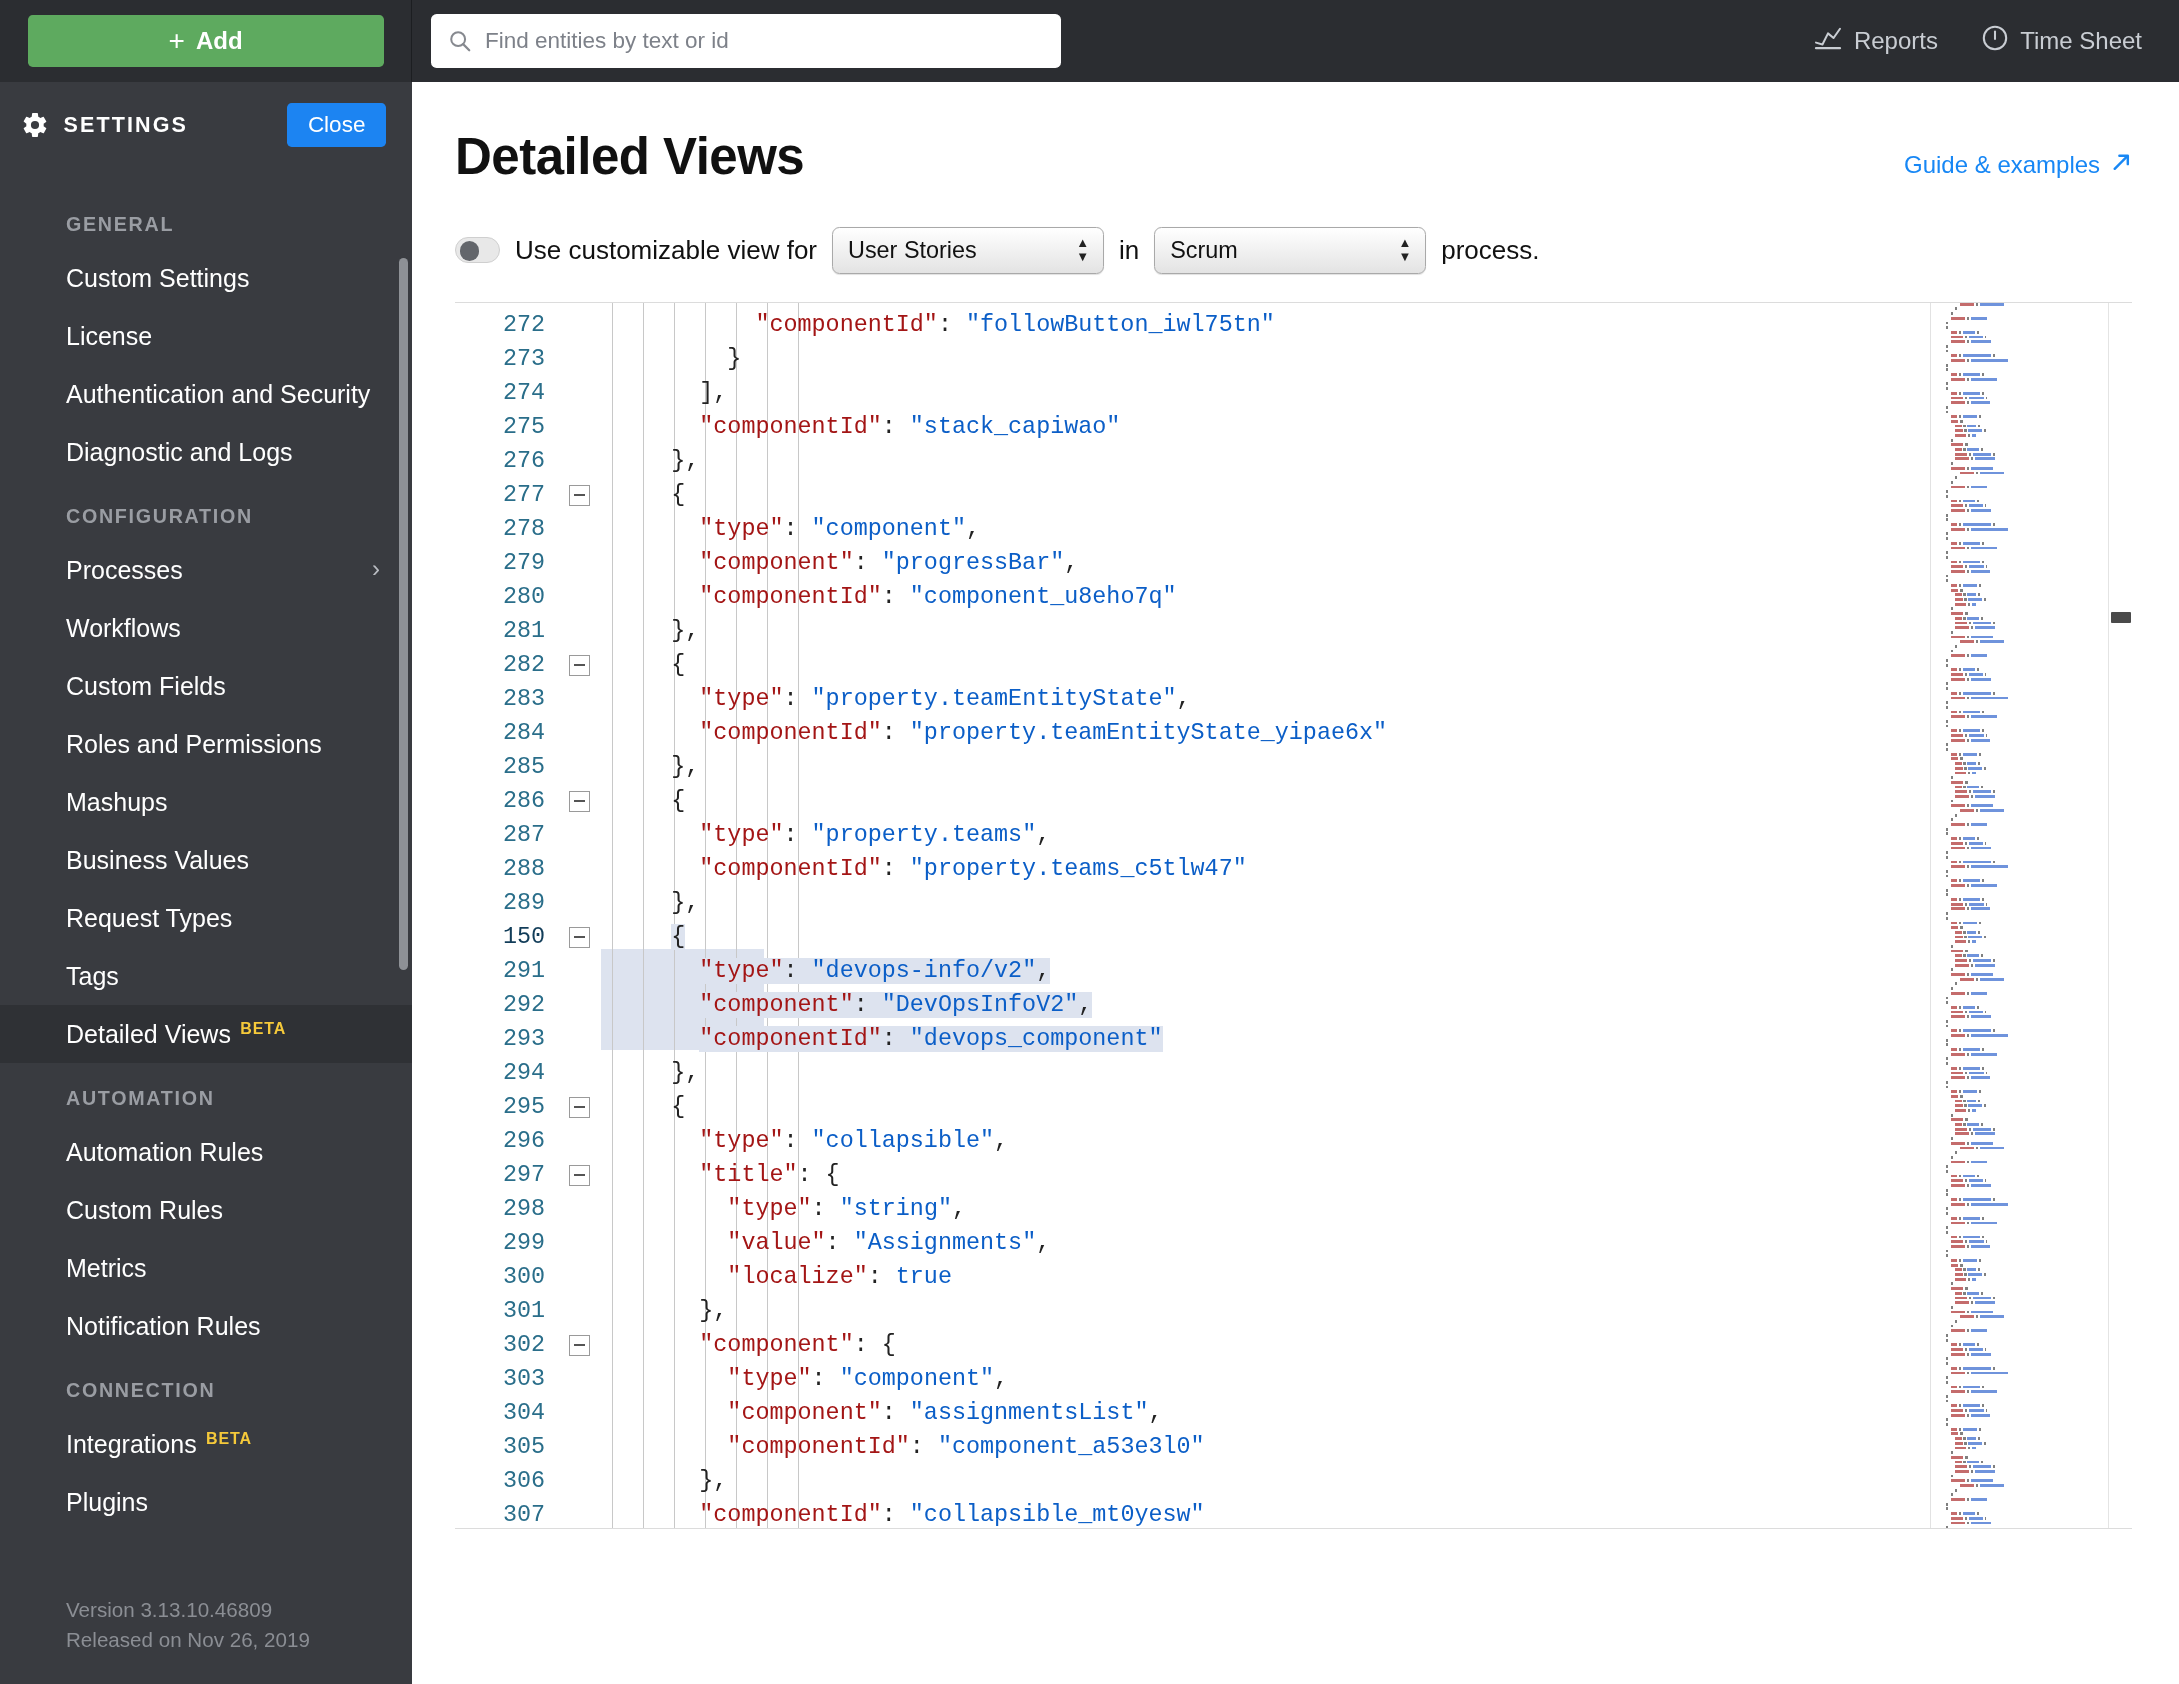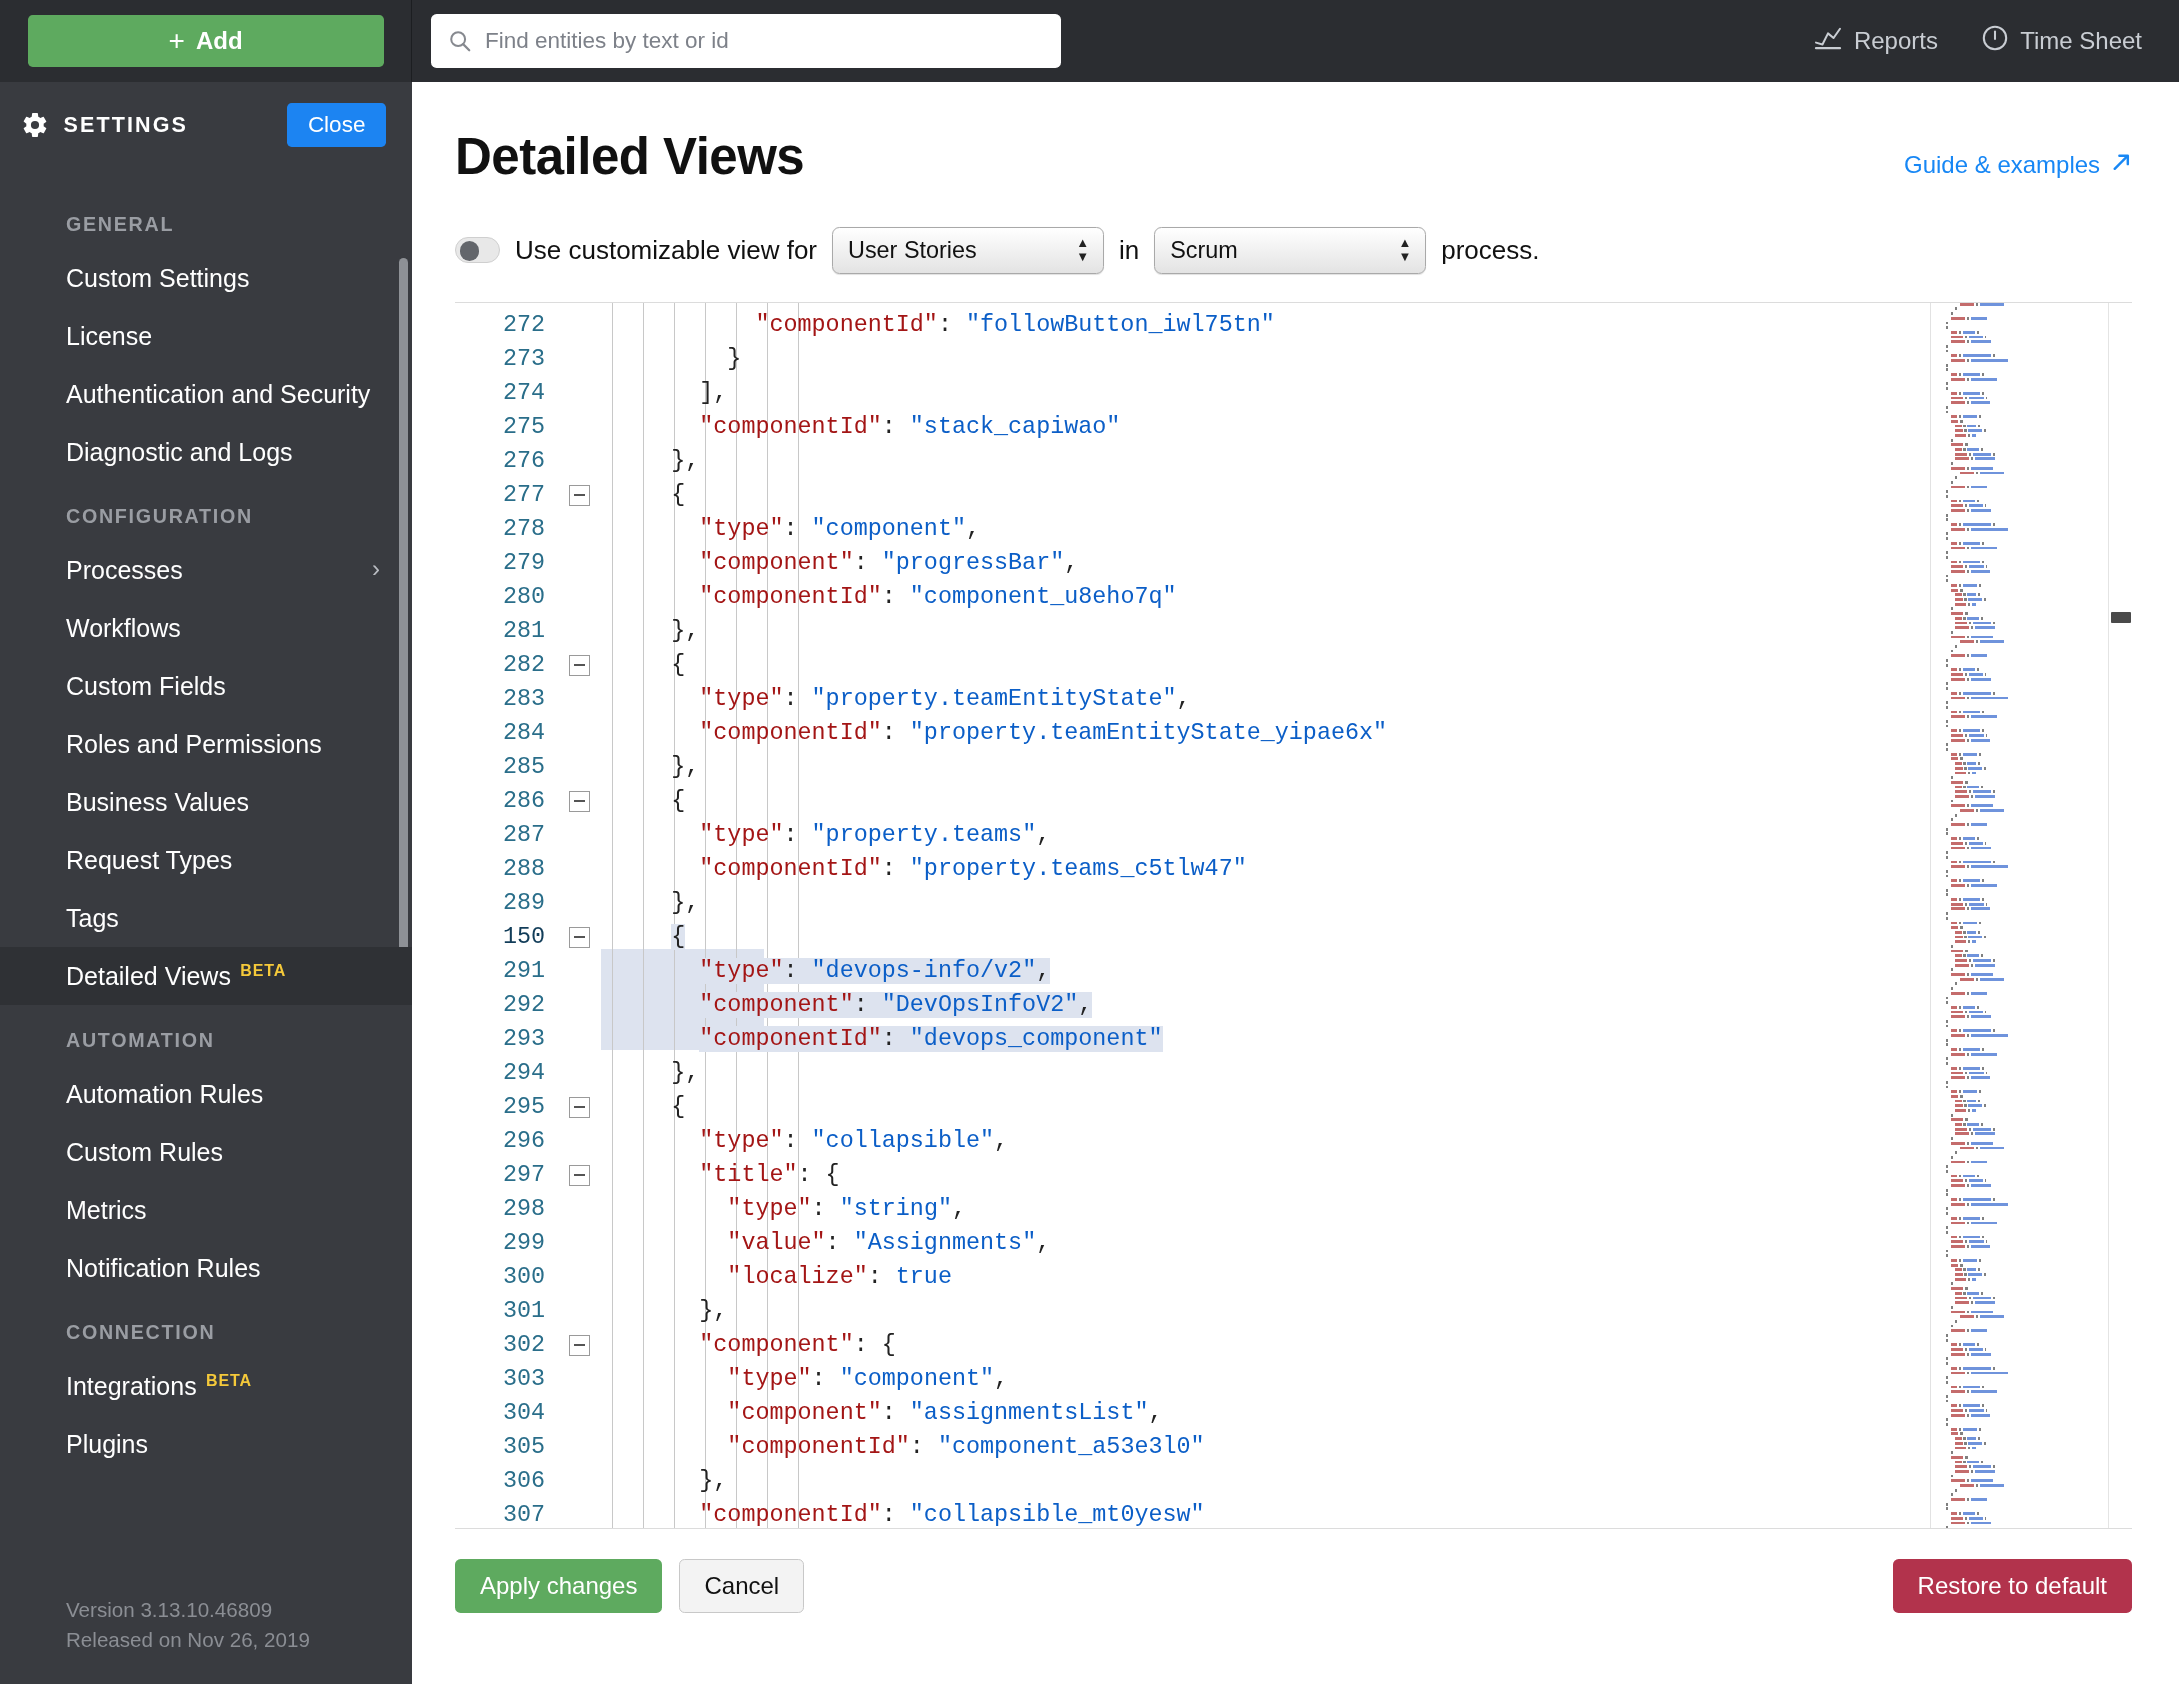--- a/index.html
+++ b/index.html
@@ -281,20 +281,23 @@
             <span class="chev">›</span>
           </div>
           <div class="nav-item">
             <span>Workflows</span>
           </div>
           <div class="nav-item">
             <span>Custom Fields</span>
           </div>
           <div class="nav-item">
             <span>Roles and Permissions</span>
+          </div>
+          <div class="nav-item">
+            <span>Mashups</span>
           </div>
           <div class="nav-item">
             <span>Business Values</span>
           </div>
           <div class="nav-item">
             <span>Request Types</span>
           </div>
           <div class="nav-item">
             <span>Tags</span>
           </div>
@@ -782,21 +785,16 @@
             <div class="mini-row" style="padding-left: 19.7px;"><span class="mini-seg" style="width: 6.5px; background: rgb(176, 59, 59); opacity: 0.75;"></span><span class="mini-seg" style="width: 2.2px; background: rgb(85, 85, 85); opacity: 0.75;"></span><span class="mini-seg" style="width: 12px; background: rgb(63, 111, 208); opacity: 0.75;"></span><span class="mini-seg" style="width: 1.9px; background: rgb(85, 85, 85); opacity: 0.75;"></span></div>
             <div class="mini-row" style="padding-left: 19.7px;"><span class="mini-seg" style="width: 12px; background: rgb(176, 59, 59); opacity: 0.75;"></span><span class="mini-seg" style="width: 2.2px; background: rgb(85, 85, 85); opacity: 0.75;"></span><span class="mini-seg" style="width: 14px; background: rgb(63, 111, 208); opacity: 0.75;"></span><span class="mini-seg" style="width: 1.9px; background: rgb(85, 85, 85); opacity: 0.75;"></span></div>
             <div class="mini-row" style="padding-left: 19.7px;"><span class="mini-seg" style="width: 14px; background: rgb(176, 59, 59); opacity: 0.75;"></span><span class="mini-seg" style="width: 2.2px; background: rgb(85, 85, 85); opacity: 0.75;"></span><span class="mini-seg" style="width: 20.5px; background: rgb(63, 111, 208); opacity: 0.75;"></span></div>
             <div class="mini-row" style="padding-left: 15px;"><span class="mini-seg" style="width: 2.2px; background: rgb(85, 85, 85); opacity: 0.75;"></span></div>
           </div>
         <div class="v-scroll">
           <div class="v-thumb" style="top:309px;"></div>
         </div>
       </div>
 
-      <div class="footer-row">
-        <button class="btn btn-apply">Apply changes</button>
-        <button class="btn btn-cancel">Cancel</button>
-        <button class="btn btn-restore">Restore to default</button>
-      </div>
     </div>
   </div>
 </div>
 
 
 </body></html>

